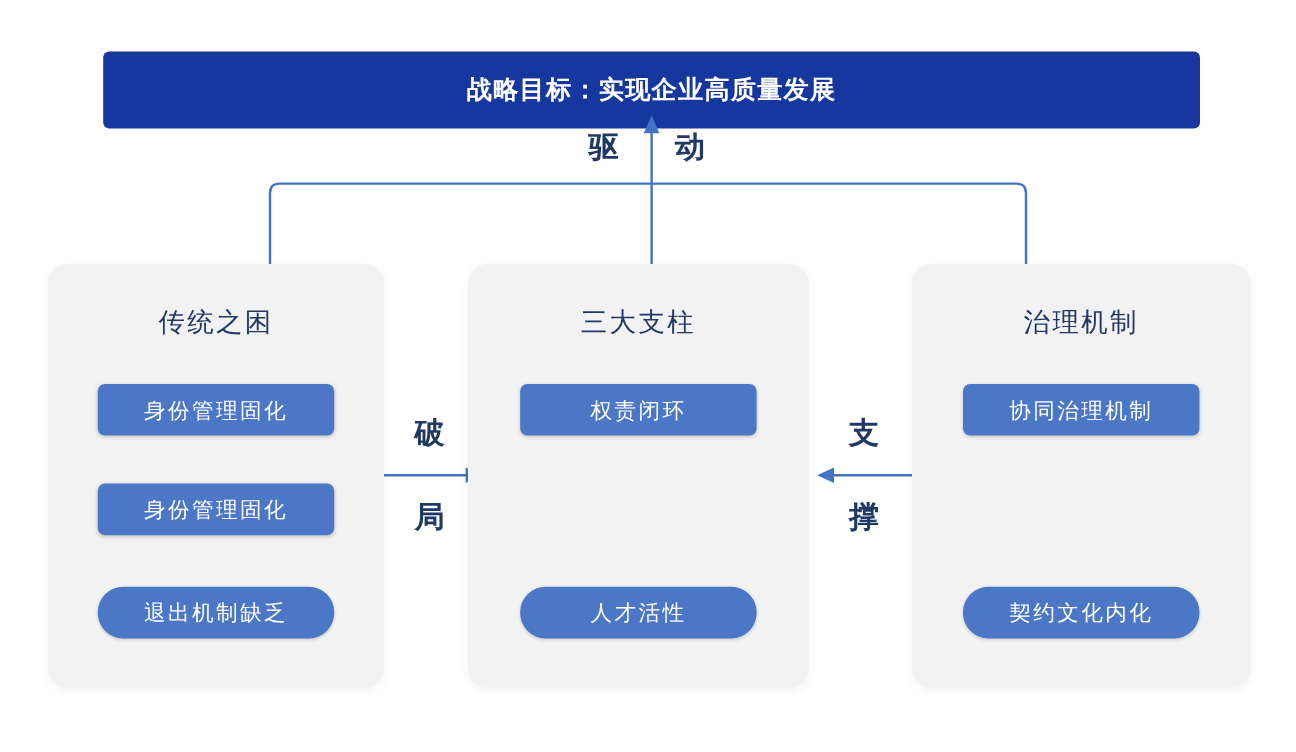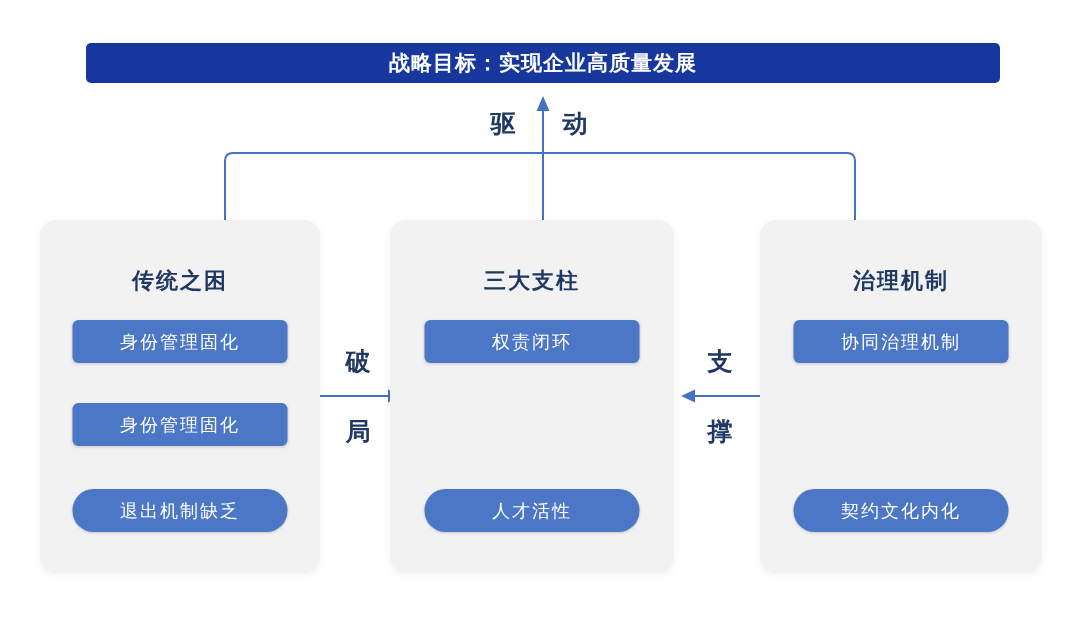--- a/index.html
+++ b/index.html
@@ -7,21 +7,21 @@
     position: relative;
     width: 1080px;
     height: 627px;
     background: #ffffff;
     overflow: hidden;
     font-family: "Liberation Serif", "DejaVu Serif", serif;
   }
   .banner {
     position: absolute;
     left: 86px; top: 43px;
-    width: 914px; height: 40px;
+    width: 914px; height: 64px;
     background: var(--banner-bg, #16389E);
     border-radius: 5px;
     display: flex; align-items: center; justify-content: center;
     color: #ffffff;
     font-size: 21px;
     font-weight: bold;
     letter-spacing: 1px;
   }
   .connectors {
     position: absolute;
@@ -53,32 +53,32 @@
     background: var(--panel-bg, #F2F2F2);
     border-radius: 16px;
     box-shadow: 0 2px 8px rgba(0,0,0,0.05);
   }
   .panel-left  { left: 40px;  width: 280px; }
   .panel-mid   { left: 390px; width: 284px; }
   .panel-right { left: 760px; width: 282px; }
   .panel-title {
     position: absolute;
     top: 30px; left: 0; right: 0;
-    margin: 16px;
+    margin: 4px;
     text-align: center;
     font-size: 22px;
-    font-weight: bold;
+    font-weight: normal;
     letter-spacing: 2px;
     color: var(--navy, #1F3864);
   }
   .chip {
     position: absolute;
     left: 50%;
     transform: translateX(-50%);
-    width: 215px; height: 43px;
+    width: 197px; height: 43px;
     border-radius: 6px;
     background: var(--chip-bg, #4B77C6);
     color: #ffffff;
     font-size: 18px;
     letter-spacing: 2px;
     display: flex; align-items: center; justify-content: center;
     box-shadow: 0 1px 3px rgba(0,0,0,0.18);
   }
   .chip-1 { top: 100px; }
   .chip-2 { top: 183px; }

